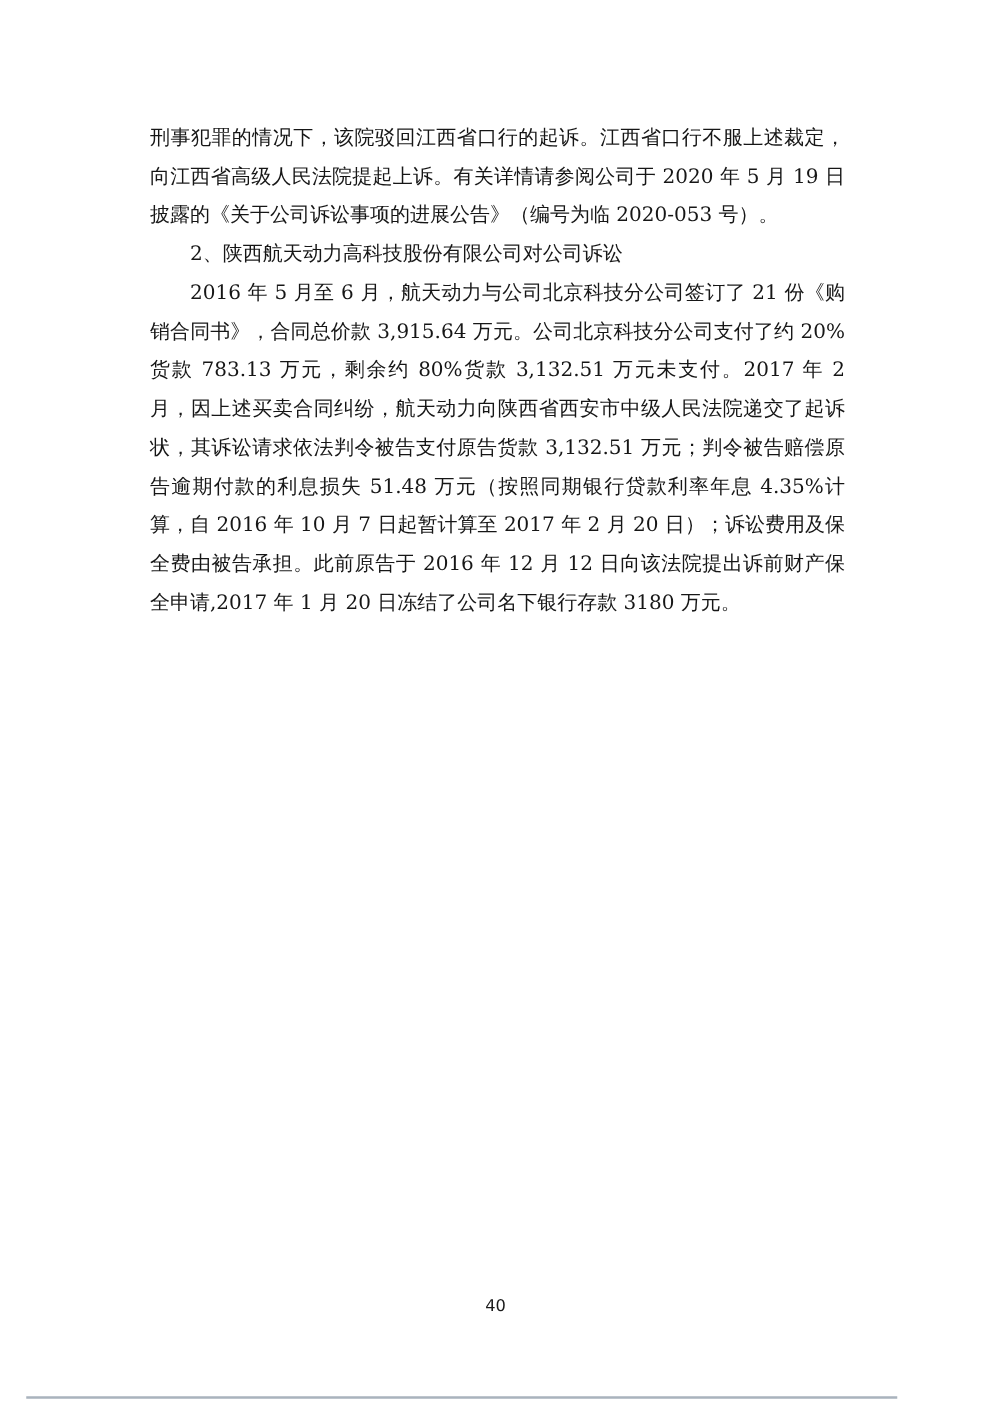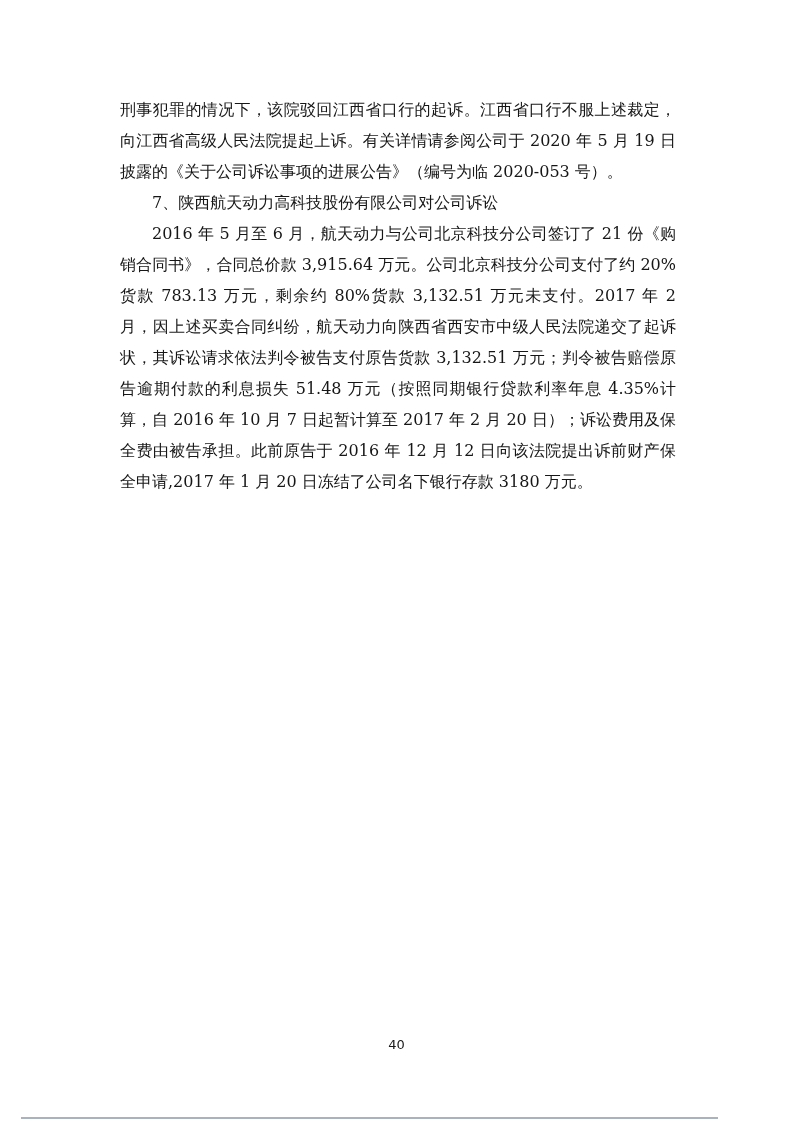--- a/index.html
+++ b/index.html
@@ -56,21 +56,21 @@
     height: 2px;
     background: #a9b3bd;
   }
 </style>
 </head>
 <body>
 
 <div class="page">
   <div class="content">
     <p class="para">刑事犯罪的情况下，该院驳回江西省口行的起诉。江西省口行不服上述裁定，向江西省高级人民法院提起上诉。有关详情请参阅公司于 2020 年 5 月 19 日披露的《关于公司诉讼事项的进展公告》（编号为临 2020-053 号）。</p>
-    <p class="para indent">7、陕西航天动力高科技股份有限公司对公司诉讼</p>
+    <p class="para indent">2、陕西航天动力高科技股份有限公司对公司诉讼</p>
     <p class="para indent">2016 年 5 月至 6 月，航天动力与公司北京科技分公司签订了 21 份《购销合同书》，合同总价款 3,915.64 万元。公司北京科技分公司支付了约 20%货款 783.13 万元，剩余约 80%货款 3,132.51 万元未支付。2017 年 2 月，因上述买卖合同纠纷，航天动力向陕西省西安市中级人民法院递交了起诉状，其诉讼请求依法判令被告支付原告货款 3,132.51 万元；判令被告赔偿原告逾期付款的利息损失 51.48 万元（按照同期银行贷款利率年息 4.35%计算，自 2016 年 10 月 7 日起暂计算至 2017 年 2 月 20 日）；诉讼费用及保全费由被告承担。此前原告于 2016 年 12 月 12 日向该法院提出诉前财产保全申请,2017 年 1 月 20 日冻结了公司名下银行存款 3180 万元。</p>
   </div>
 
   <div class="footer">
     <span class="page-number">40</span>
   </div>
 
   <div class="page-bottom-divider"></div>
 </div>
 

